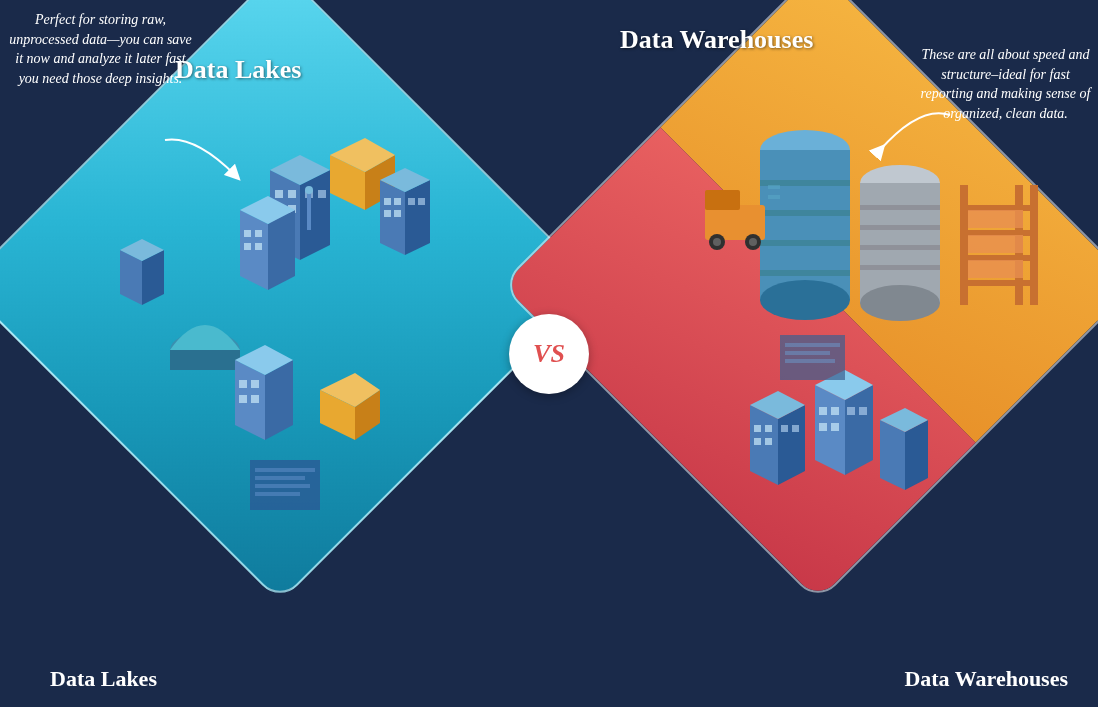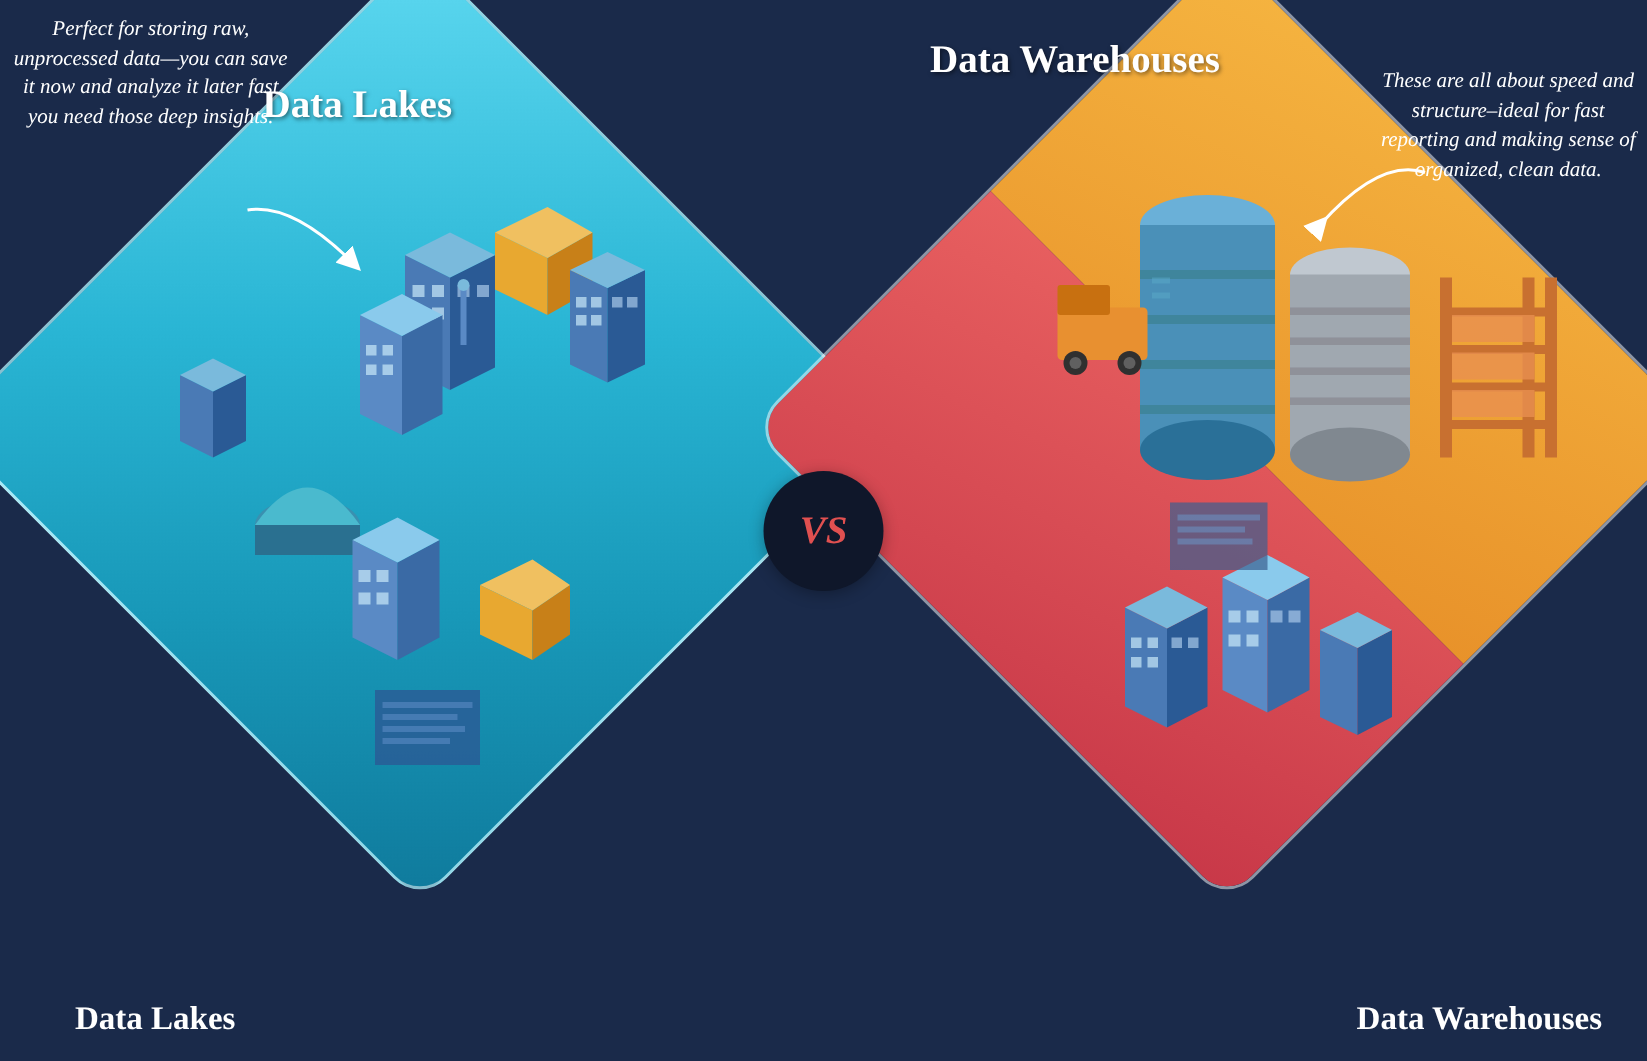--- a/index.html
+++ b/index.html
@@ -51,21 +51,21 @@
     }
 
     
     .vs-circle {
       position: absolute;
       top: 50%;
       left: 50%;
       transform: translate(-50%, -50%);
       width: 80px;
       height: 80px;
-      background: #0f172a;
+      background: #ffffff;
       border-radius: 50%;
       display: flex;
       align-items: center;
       justify-content: center;
       z-index: 20;
       box-shadow: 0 2px 10px rgba(0,0,0,0.3);
     }
 
     .vs-text {
       font-size: 26px;

